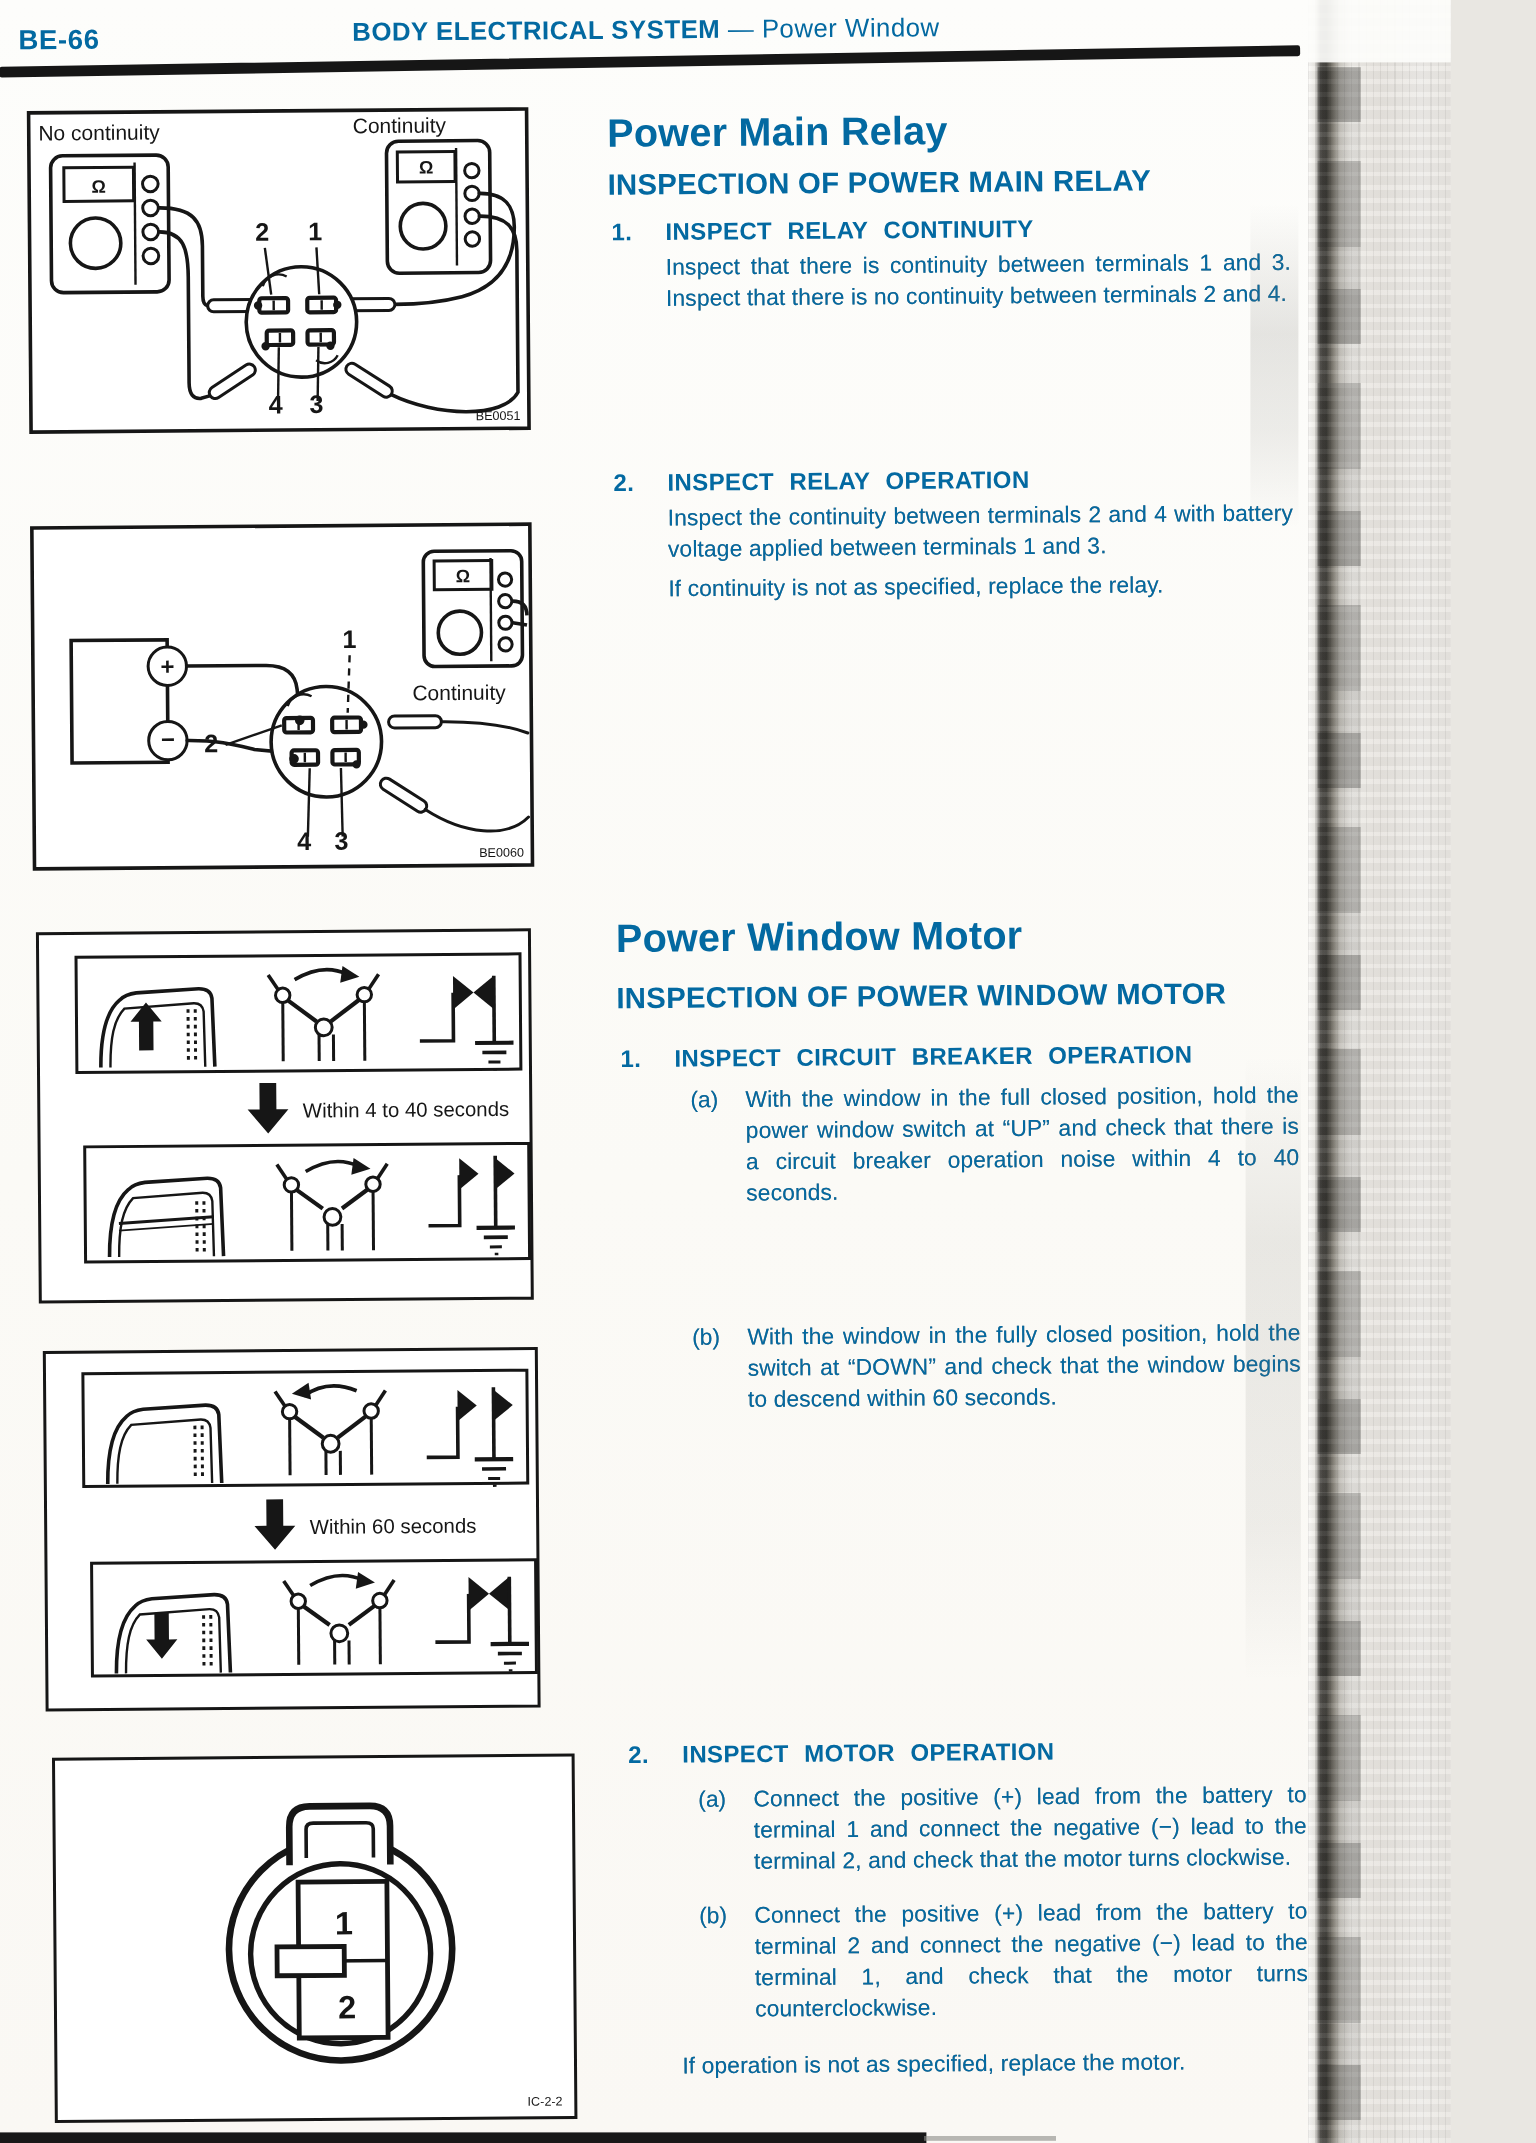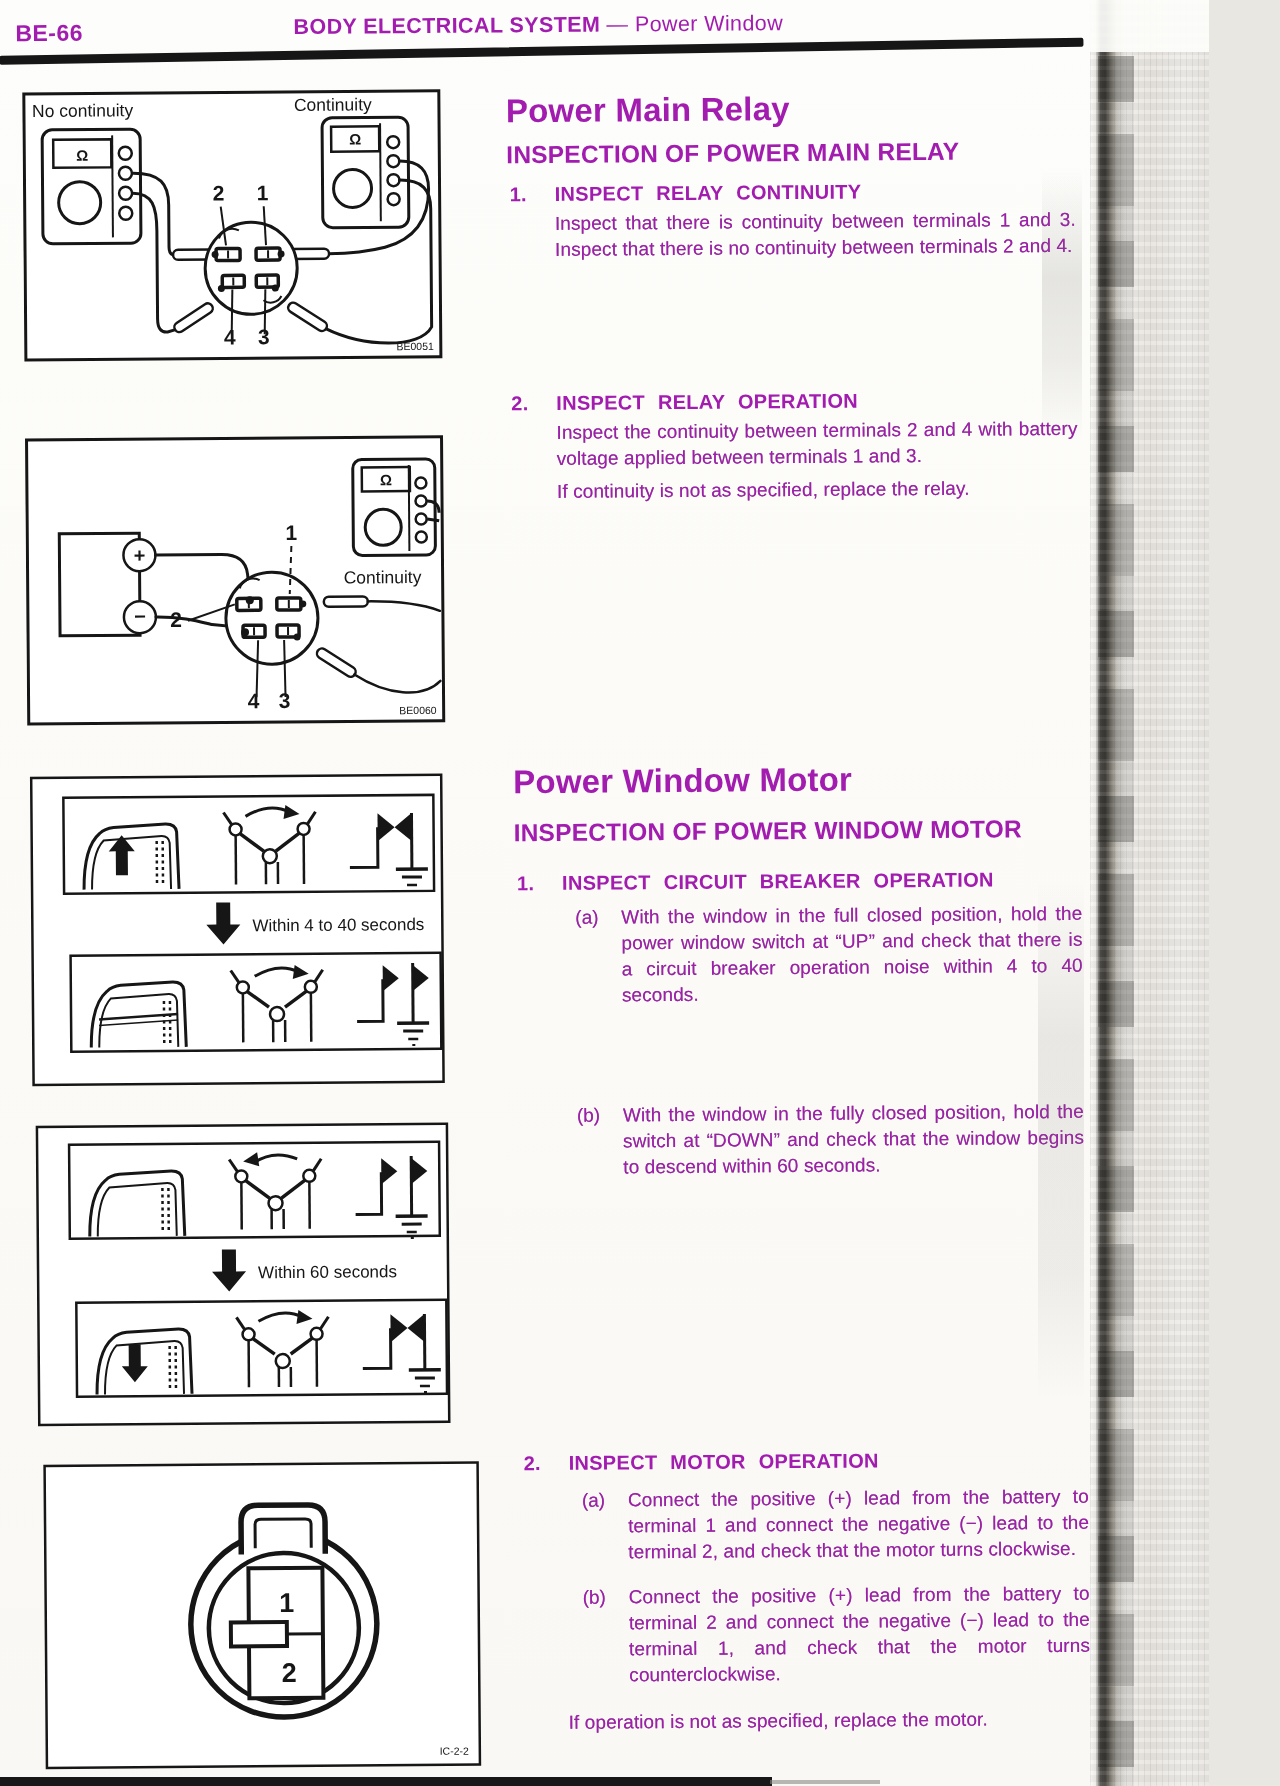--- a/index.html
+++ b/index.html
@@ -1,17 +1,17 @@
 <!DOCTYPE html>
 <html><head>
 <meta charset="utf-8">
 <style>
   html,body{margin:0;padding:0;background:#e9e7e2;}
   .page{position:relative;width:1209px;height:1786px;overflow:hidden;
-        background:#f3f1ec;font-family:"Liberation Sans",sans-serif;color:#a21caf;}
+        background:#f3f1ec;font-family:"Liberation Sans",sans-serif;color:#0369a1;}
   .paper{position:absolute;left:0;top:0;width:1092px;height:1786px;
          background:linear-gradient(180deg,#fdfdfb,#fbfaf6 55%,#faf8f4);}
   .abs{position:absolute;}
   .tilt{position:absolute;left:0;top:0;width:1092px;height:1786px;
         transform:rotate(-0.45deg);transform-origin:545px 880px;}
 
   
   .pagenum{left:22px;top:16px;font-size:23px;font-weight:700;letter-spacing:.5px;}
   .htitle{left:0;top:13px;width:1090px;text-align:center;font-size:21.5px;font-weight:700;letter-spacing:.4px;}
   .htitle .light{font-weight:400;}

